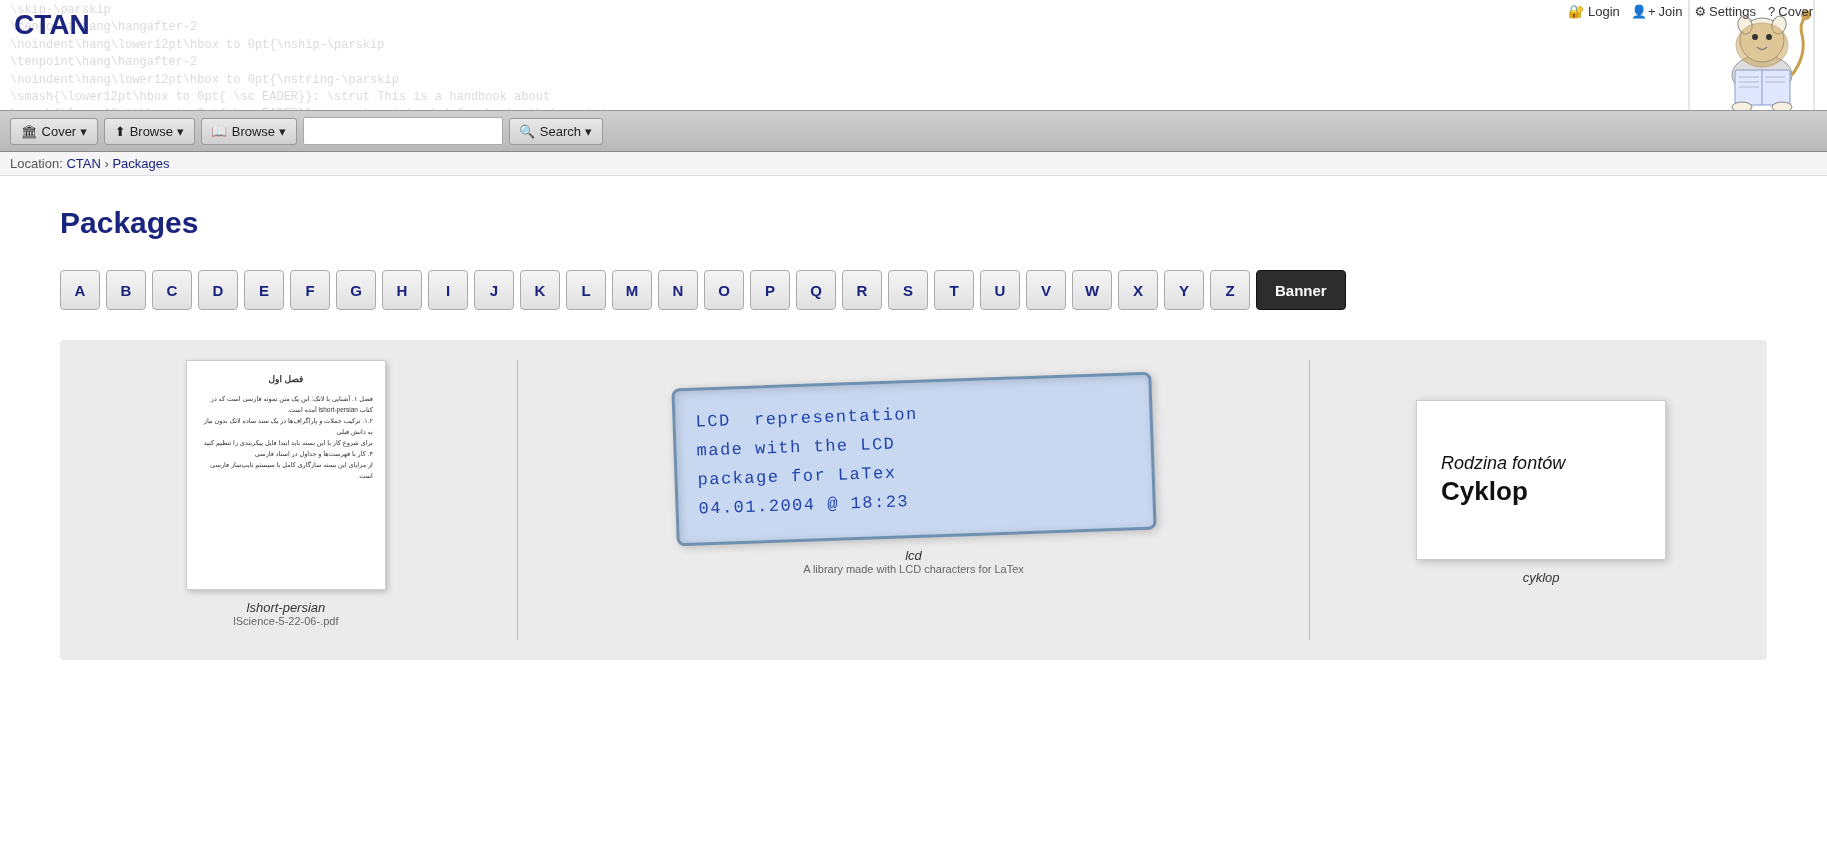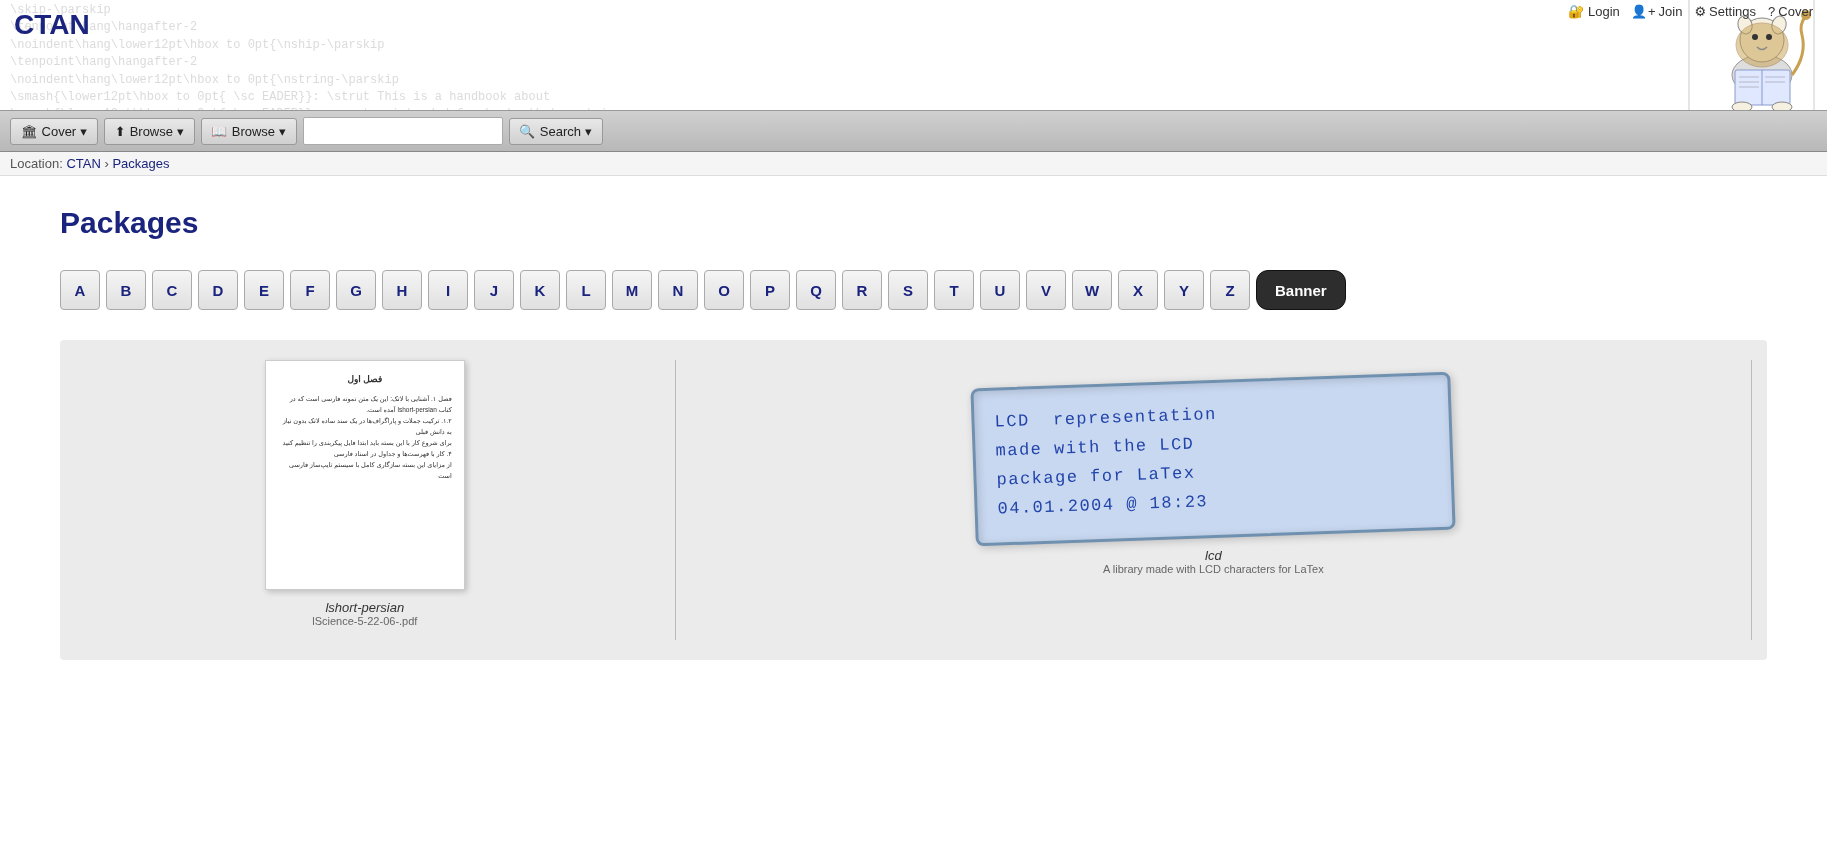--- a/index.html
+++ b/index.html
@@ -169,21 +169,21 @@
       font-weight: bold;
       cursor: pointer;
       display: flex;
       align-items: center;
       justify-content: center;
       text-decoration: none;
     }
     .banner-btn {
       padding: 0 18px;
       height: 40px;
-      border-radius: 12px;
+      border-radius: 4px;
       background: #2d2d2d;
       color: #fff;
       font-size: 15px;
       font-weight: bold;
       cursor: pointer;
       display: flex;
       align-items: center;
       justify-content: center;
       border: 1px solid #111;
     }
@@ -467,15 +467,22 @@
 made with the LCD
 package for LaTex
 04.01.2004 @ 18:23</div>
       </div>
       <div class="carousel-label">lcd</div>
       <div class="item-sub">A library made with LCD characters for LaTex</div>
     </div>
 
     <div class="carousel-divider"></div>
 
+    <div class="carousel-item">
+      <div class="cyklop-preview">
+        <div class="cyklop-line1">Rodzina fontów</div>
+        <div class="cyklop-line2">Cyklop</div>
+      </div>
+      <div class="carousel-label">cyklop</div>
+    </div>
 
   </div>
 </div>
 
 </body></html>

